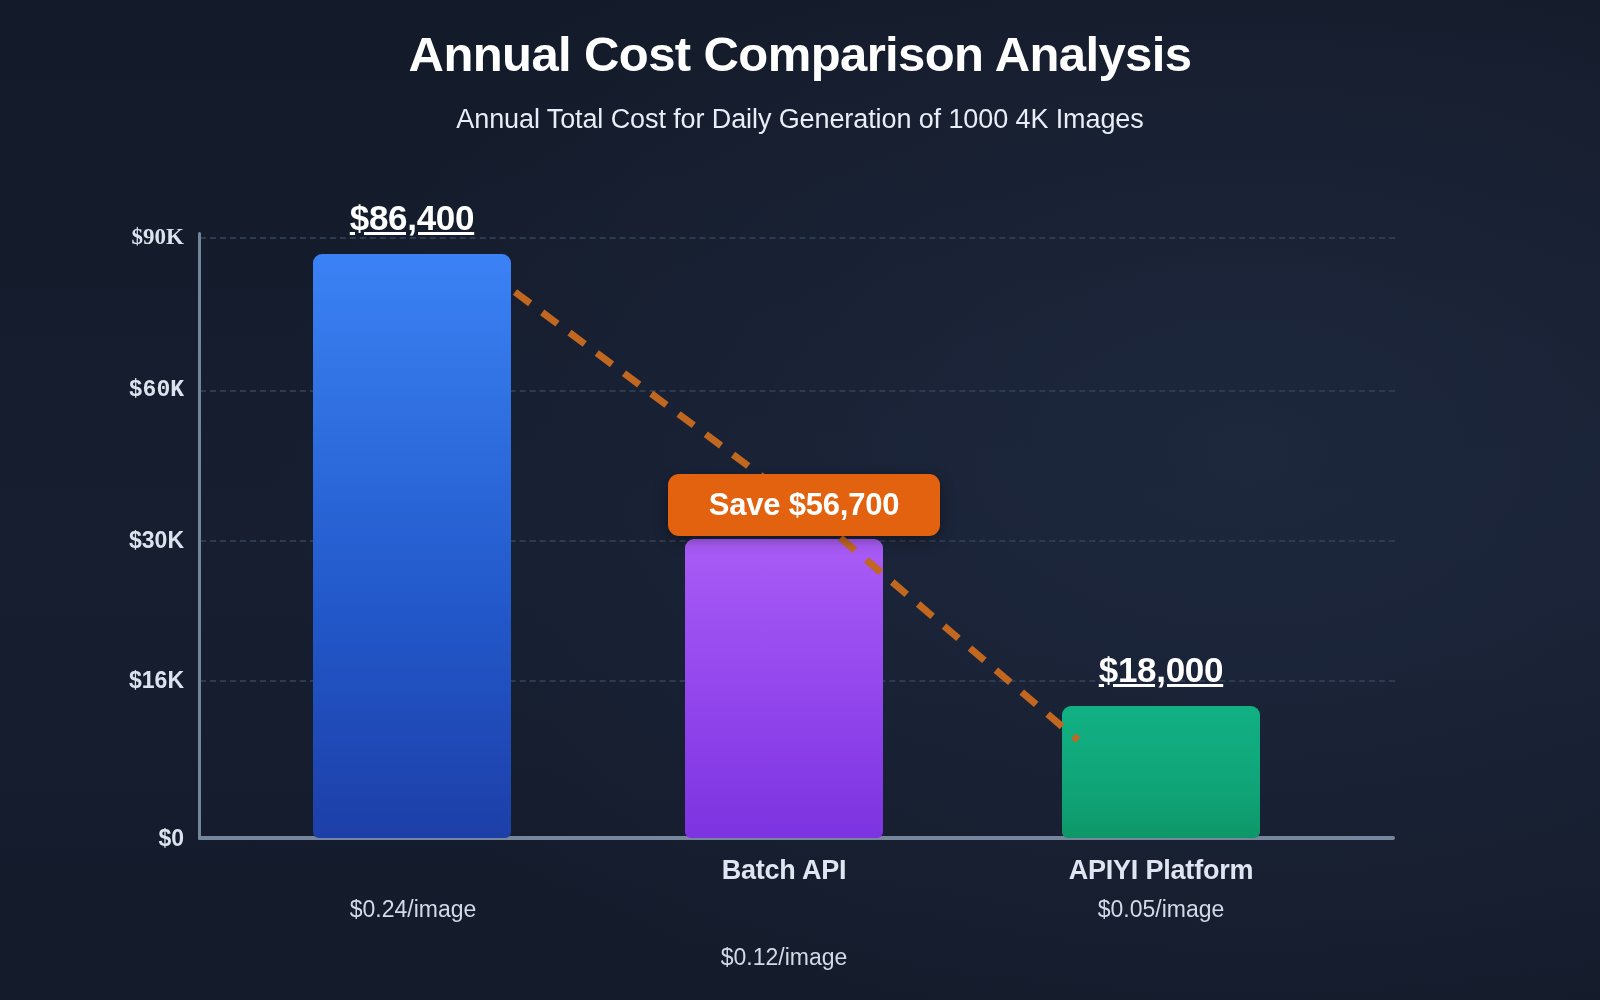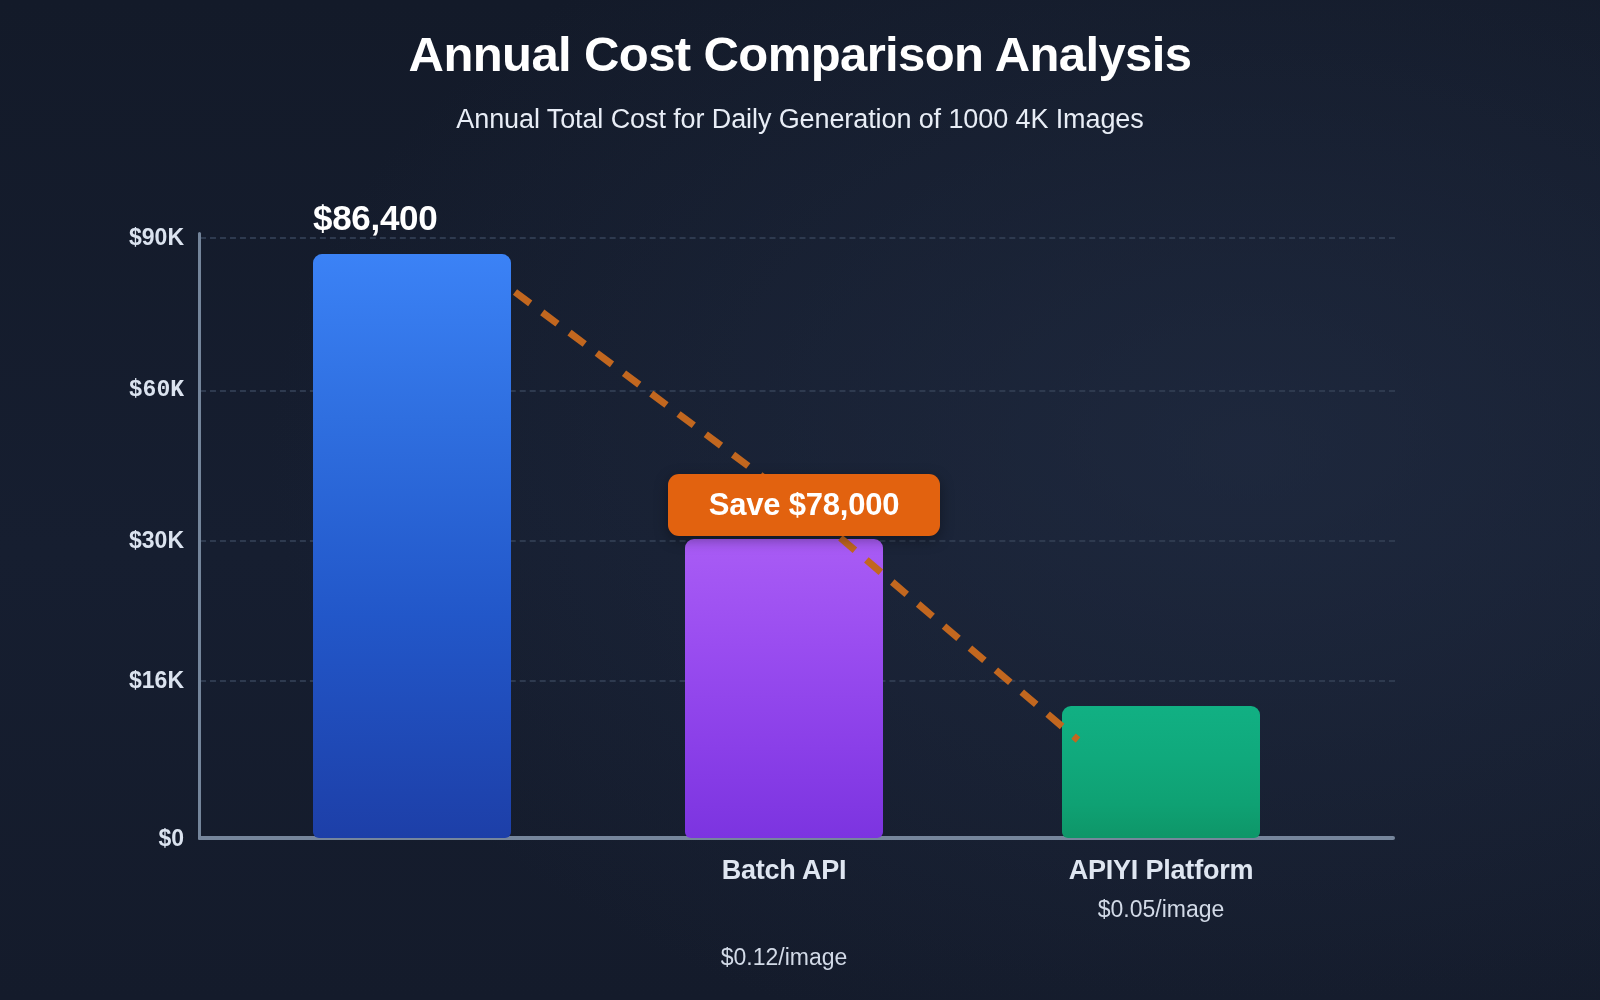--- a/index.html
+++ b/index.html
@@ -104,25 +104,27 @@
   .bar {
     position: absolute;
     border-radius: 9px 9px 6px 6px;
   }
   .bar-blue   { background: linear-gradient(180deg, #3b82f6 0%, #2f6fe0 28%, #2257c9 62%, #1d3fa8 100%); }
   .bar-purple { background: linear-gradient(180deg, #a95cf5 0%, #9a4df0 35%, #8a3fe8 70%, #7c34e0 100%); }
   .bar-green  { background: linear-gradient(180deg, #11b083 0%, #10a97c 40%, #0fa173 75%, #0e9668 100%); }
 
   .bar-value {
     position: absolute;
+    text-align: center;
     color: #ffffff;
     font-size: 35px;
     font-weight: bold;
     letter-spacing: -0.3px;
     transform: translateY(-100%);
+    text-decoration: underline;
   }
 
   .cat-label {
     position: absolute;
     text-align: center;
     color: #dfe6f1;
     font-size: 27px;
     font-weight: bold;
     letter-spacing: -0.2px;
   }
@@ -179,42 +181,44 @@
     <div class="gridline" style="top:0px;"></div>
     <div class="gridline" style="top:153px;"></div>
     <div class="gridline" style="top:303px;"></div>
     <div class="gridline" style="top:443px;"></div>
   </div>
 
   <div class="axis-y"></div>
   <div class="axis-x"></div>
 
   <div class="ytick-wrap">
-    <div class="ytick" style="top:237px;">$90K</div>
+    <div class="ytick" style="top:237px;font-family:Liberation Serif, serif;">$90K</div>
     <div class="ytick" style="top:390px;font-family:Liberation Mono, monospace;">$60K</div>
     <div class="ytick" style="top:540px;">$30K</div>
     <div class="ytick" style="top:680px;">$16K</div>
     <div class="ytick" style="top:838px;">$0</div>
   </div>
 
   <div class="bar bar-blue" style="left:313px;  top:254px; width:198px; height:584px;"></div>
   <div class="bar bar-purple" style="left:685px;  top:539px; width:198px; height:299px;"></div>
   <div class="bar bar-green" style="left:1062px; top:706px; width:198px; height:132px;"></div>
 
   <div class="bar-value" style="left:313px; top:238px; width:198px;">$86,400</div>
   <div class="bar-value" style="left:685px; top:524px; width:198px; color:rgba(255,255,255,0.30);">$43,200</div>
+  <div class="bar-value" style="left:1062px; top:690px; width:198px;">$18,000</div>
 
   <svg class="connector" viewBox="0 0 1600 1000">
     <polyline points="515,292 810,512 1078,740" fill="none" stroke="#c2671f" stroke-width="7" stroke-dasharray="19 15" stroke-linecap="butt"></polyline>
   </svg>
 
   <div class="badge">
-    <div class="badge-text">Save $78,000</div>
+    <div class="badge-text">Save $56,700</div>
   </div>
 
+  <div class="cat-sub" style="left:263px; top:896px; width:300px;">$0.24/image</div>
 
   <div class="cat-label" style="left:634px; top:855px; width:300px;">Batch API</div>
   <div class="cat-sub" style="left:634px; top:896px; width:300px;margin-top:48px;">$0.12/image</div>
 
   <div class="cat-label" style="left:1011px; top:855px; width:300px;">APIYI Platform</div>
   <div class="cat-sub" style="left:1011px; top:896px; width:300px;">$0.05/image</div>
 
 </div>
 
 </body></html>

